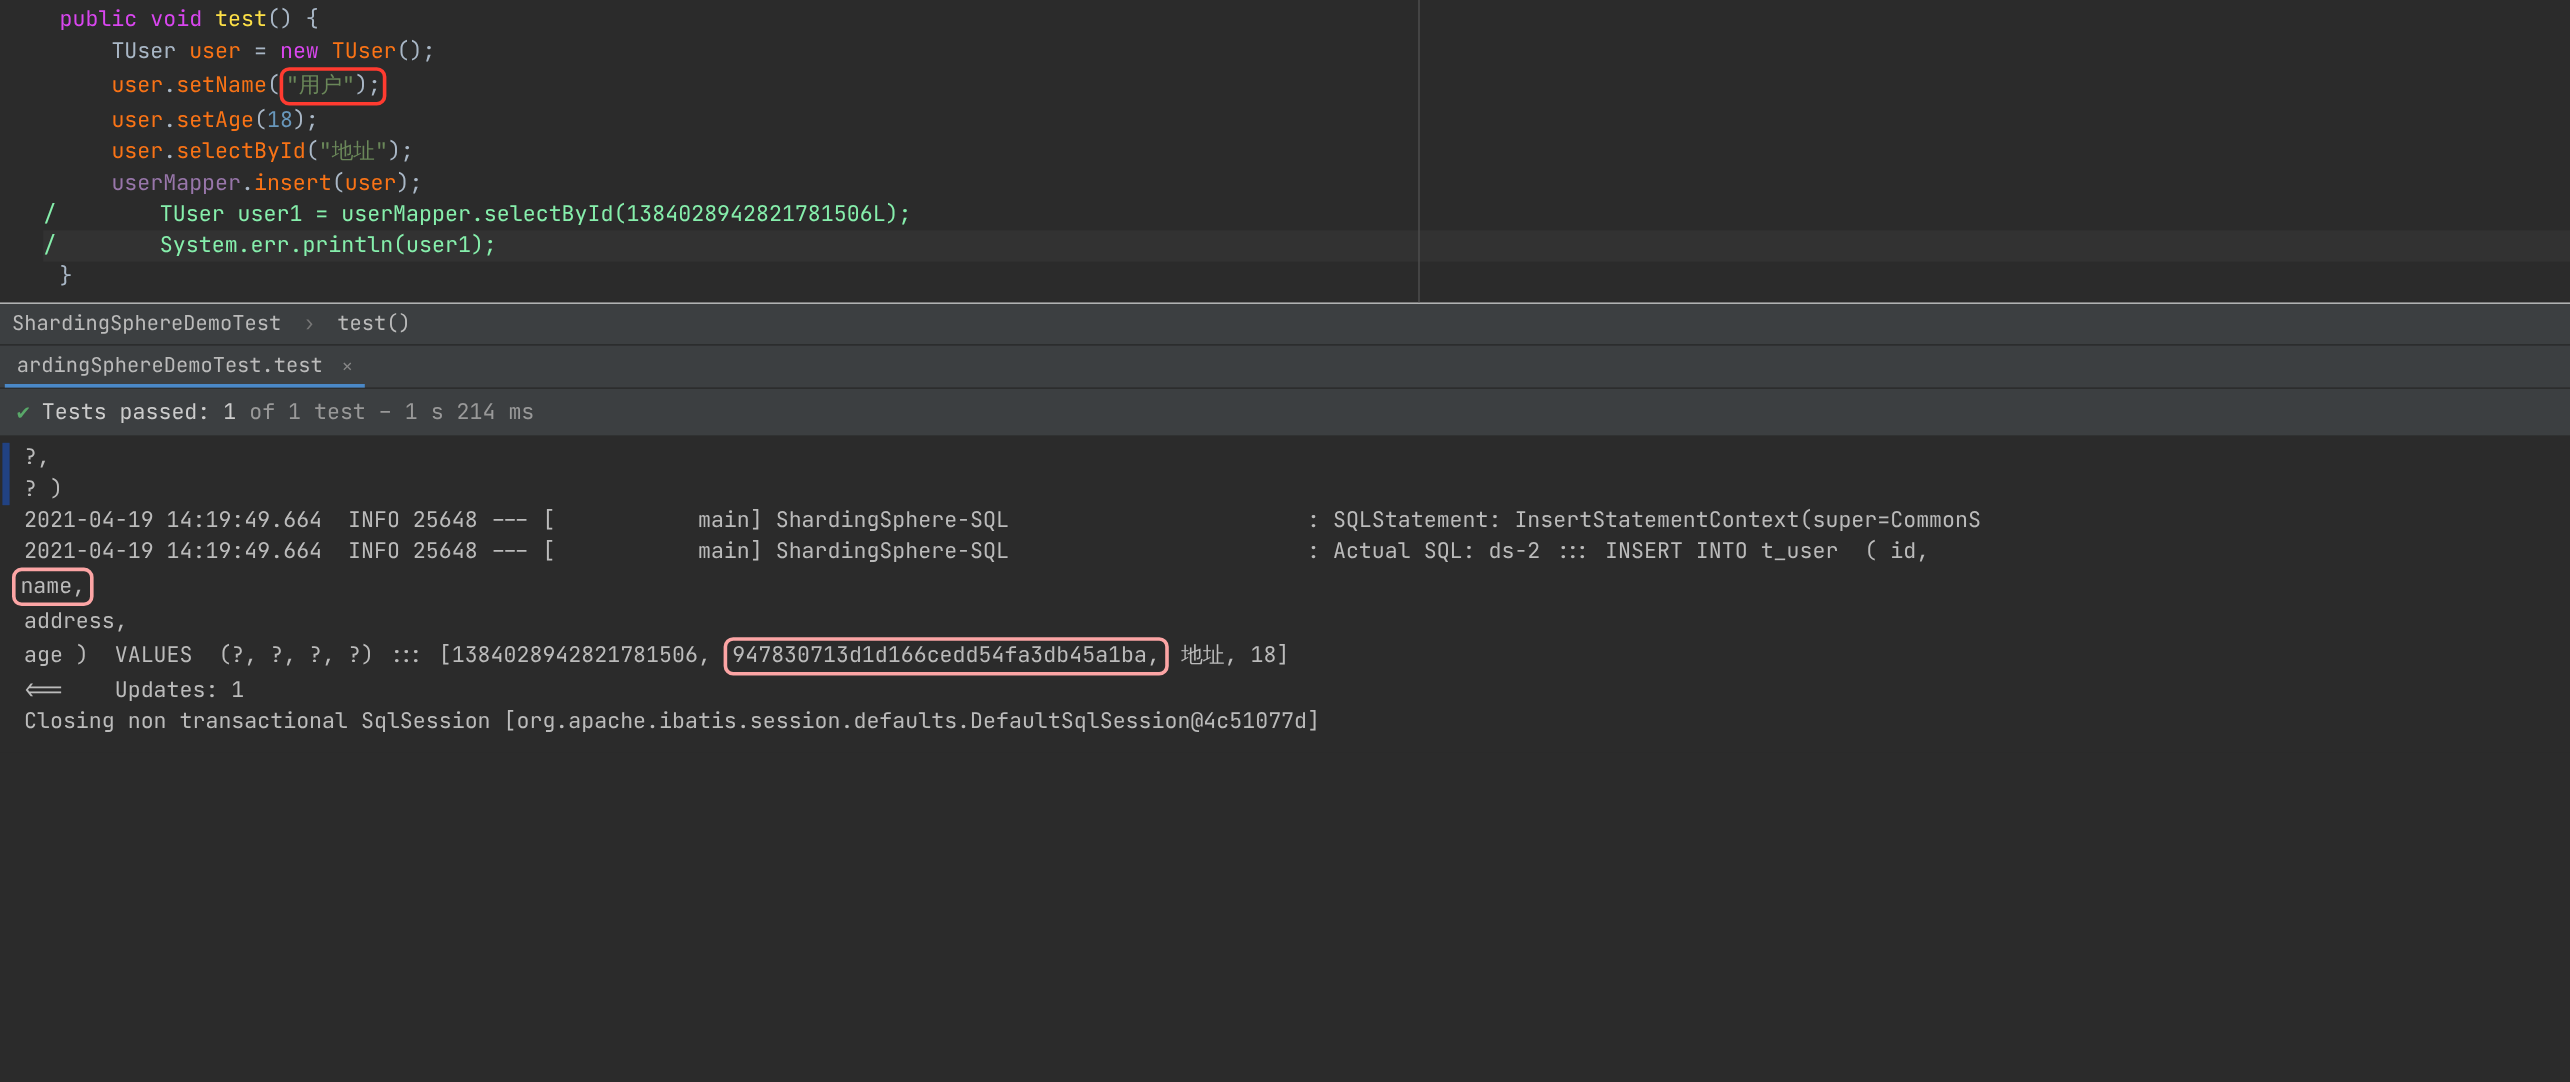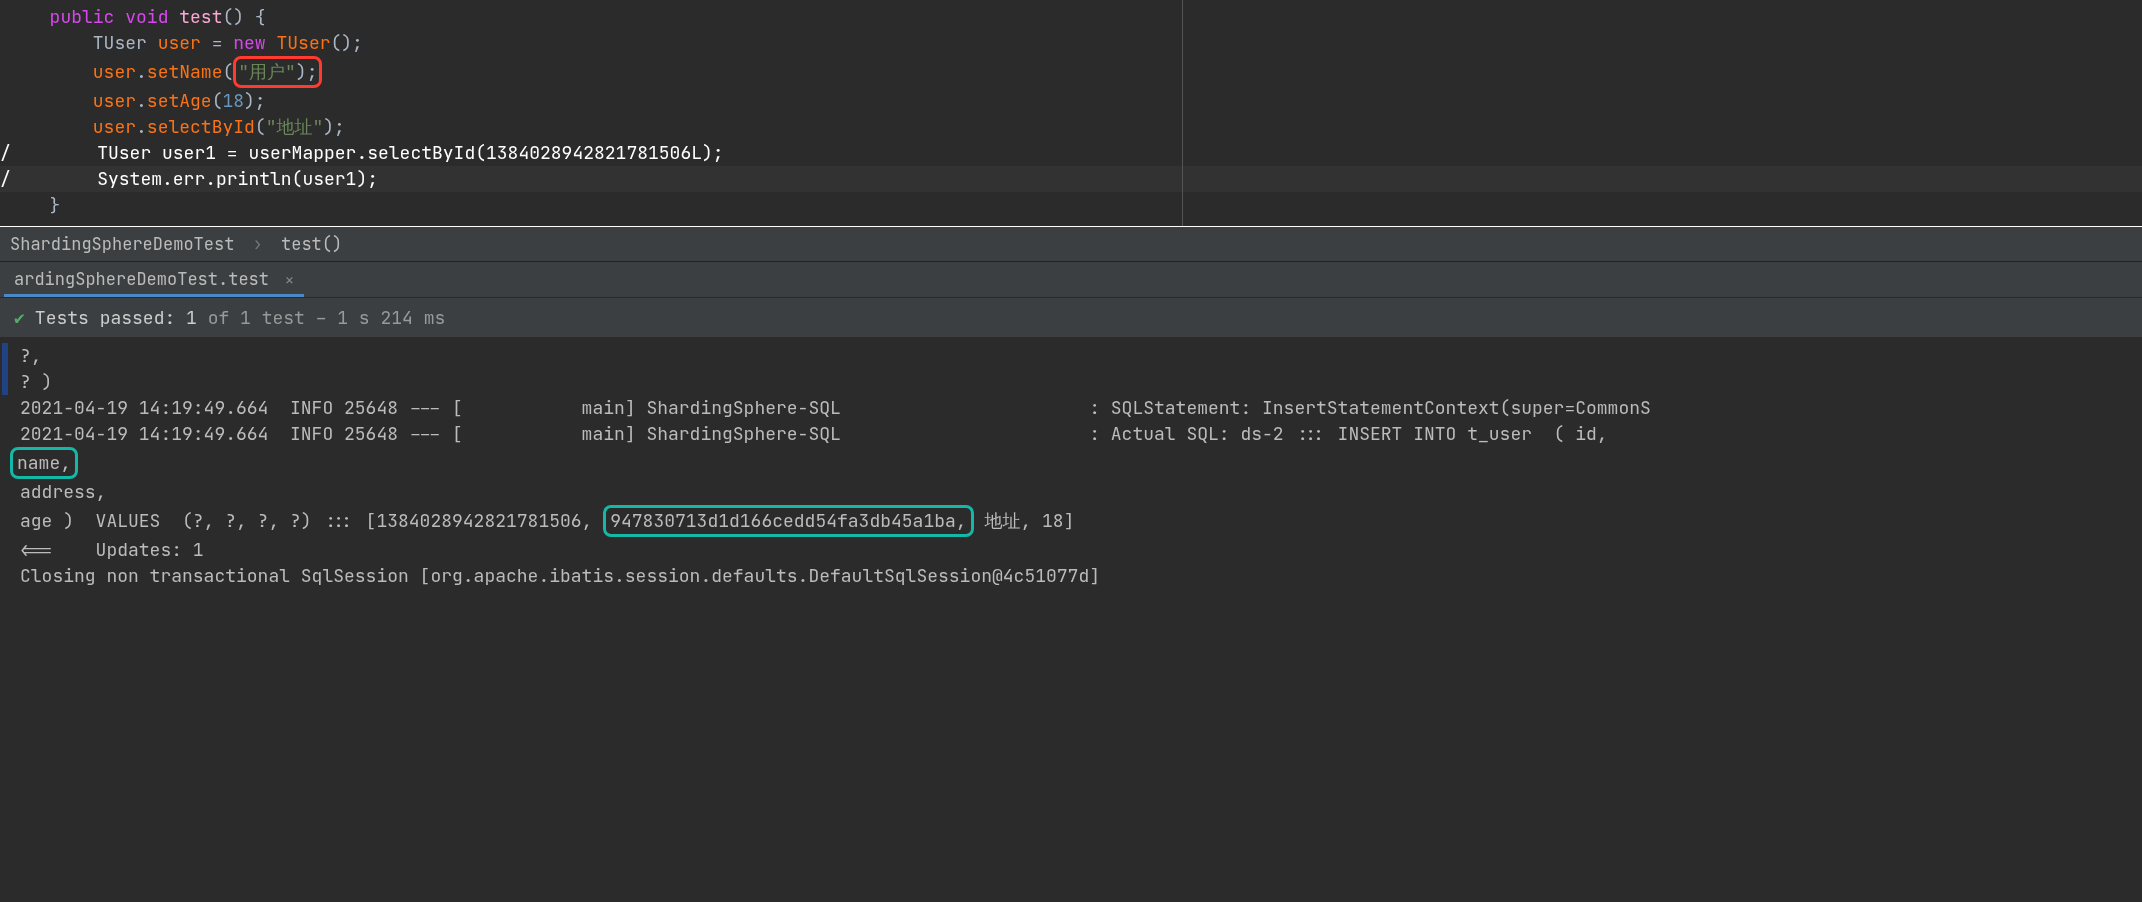--- a/index.html
+++ b/index.html
@@ -3,25 +3,25 @@
 <meta charset="utf-8">
 <style>
   * { margin: 0; padding: 0; box-sizing: border-box; }
   html, body { width: 2142px; height: 902px; background: #2b2b2b; font-family: Menlo, Consolas, "JetBrains Mono", monospace; font-size: 18px; overflow: hidden; }
   .editor { background: #2b2b2b; padding: 4px 0 8px 0; position: relative; }
   .line { white-space: pre; color: #a9b7c6; line-height: 26px; padding-left: 28px; }
   .annotation { color: #bbb529; }
   .kw { color: #d946ef; }
   .type { color: #a9b7c6; }
   .ident { color: #f97316; }
-  .method { color: #f9a8d4; }
+  .method { color: #fde047; }
   .string { color: #6a8759; }
   .num { color: #6897bb; }
   .field { color: #9876aa; }
-  .comment { color: #ffffff; }
+  .comment { color: #86efac; margin-left: 36px; }
   .paren { color: #a9b7c6; }
   .cursor-line { background: #323232; }
   .box { border: 3px solid #ff3b30; border-radius: 8px; padding: 0 2px; display: inline-block; }
   .right-margin { position: absolute; top: 0; bottom: 0; left: 1182px; width: 1px; background: #555; }
 
   .breadcrumb { background: #3c3f41; color: #bbb; padding: 6px 10px; font-size: 17px; border-top: 1px solid #ffffff; border-bottom: 1px solid #222; }
   .breadcrumb .sep { color: #777; margin: 0 8px; }
 
   .tabs { background: #3c3f41; display: flex; align-items: flex-end; padding-left: 4px; }
   .tab { color: #bbb; padding: 6px 10px 4px 10px; font-size: 17px; position: relative; }
@@ -29,32 +29,33 @@
   .tab.active { border-bottom: 3px solid #4a88c7; }
 
   .status { background: #3c3f41; color: #999; padding: 8px 14px; font-size: 18px; display: flex; align-items: center; gap: 10px; border-top: 1px solid #2a2a2a; }
   .status .chk { color: #59a869; font-weight: bold; }
   .status .passed { color: #ccc; margin-top: 38px; }
   .status .count { color: #ccc; }
 
   .console { background: #2b2b2b; padding: 6px 0 12px 0; position: relative; }
   .cline { white-space: pre; color: #bbbbbb; line-height: 26px; padding-left: 20px; }
   .left-mark { position: absolute; left: 2px; top: 6px; width: 6px; height: 52px; background: #214283; }
-  .box2 { border: 3px solid #14b8a6; border-radius: 8px; padding: 0 4px; display: inline-block; }
+  .box2 { border: 3px solid #fca5a5; border-radius: 8px; padding: 0 4px; display: inline-block; }
 </style>
 </head>
 <body>
 
 <div class="editor">
   <div class="right-margin"></div>
   <div class="line">  <span class="kw">public</span> <span class="kw">void</span> <span class="method">test</span><span class="paren">() {</span></div>
   <div class="line">      <span class="type">TUser</span> <span class="ident">user</span> <span>=</span> <span class="kw">new</span> <span class="ident">TUser</span><span class="paren">();</span></div>
   <div class="line">      <span class="ident">user</span><span>.</span><span class="ident">setName</span><span>(</span><span class="box"><span class="string">"用户"</span><span>);</span></span></div>
   <div class="line">      <span class="ident">user</span>.<span class="ident">setAge</span><span>(</span><span class="num">18</span><span>);</span></div>
   <div class="line">      <span class="ident">user</span>.<span class="ident">selectById</span><span>(</span><span class="string">"地址"</span><span>);</span></div>
+  <div class="line">      <span class="field">userMapper</span>.<span class="ident">insert</span><span>(</span><span class="ident">user</span><span>);</span></div>
   <div class="line comment" style="padding-left:0;">/        TUser user1 = userMapper.selectById(1384028942821781506L);</div>
   <div class="line comment cursor-line" style="padding-left:0;">/        System.err.println(user1);</div>
   <div class="line">  <span>}</span></div>
 </div>
 
 <div class="breadcrumb">
   <span>ShardingSphereDemoTest</span>
   <span class="sep">›</span>
   <span>test()</span>
 </div>

